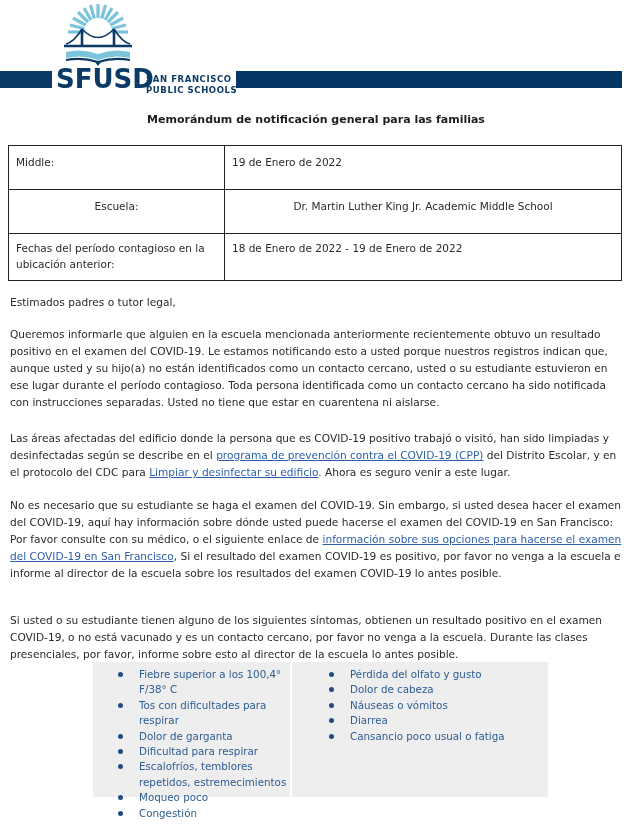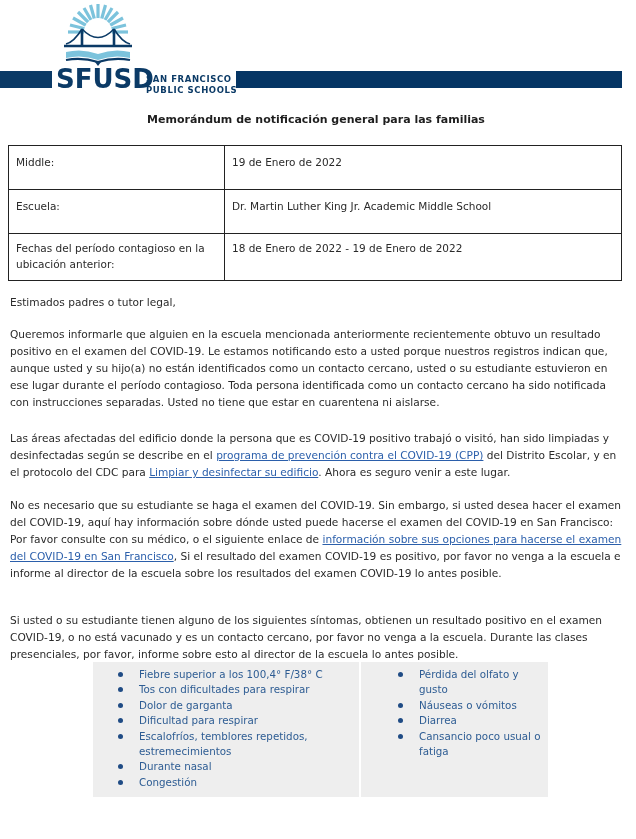--- a/index.html
+++ b/index.html
@@ -82,21 +82,21 @@
       color: #2a2a2a;
     }
     .info-table td {
       border: 1px solid #222;
       vertical-align: top;
       padding: 8px 7px;
       line-height: 16px;
     }
     .info-table td.lbl { width: 216px; }
     .info-table tr.r1 td { height: 44px; }
-    .info-table tr.r2 td { height: 44px; }
+    .info-table tr.r2 td { height: 44px; text-align: center; }
     .info-table tr.r3 td { height: 42px; padding-top: 6px; }
 
     
     .para {
       position: absolute;
       left: 10px;
       width: 616px;
       font-family: "DejaVu Sans", sans-serif;
       font-size: 10.6px;
       line-height: 17px;
@@ -116,21 +116,21 @@
       position: absolute;
       left: 93px; top: 662px;
       width: 455px; height: 135px;
       background: #eeeeee;
       display: flex;
     }
     .sym-col {
       flex: 1;
       padding-top: 5px;
     }
-    .sym-col.left { width: 268px; flex: none; border-right: 2px solid #ffffff; }
+    .sym-col.left { width: 199px; flex: none; border-right: 2px solid #ffffff; }
     .sym-col ul {
       list-style: none;
       font-family: "DejaVu Sans", sans-serif;
       font-size: 10.3px;
       line-height: 15.4px;
       color: #2d5c93;
     }
     .sym-col.left ul { padding-left: 25px; }
     .sym-col.right ul { padding-left: 37px; }
     .sym-col li {
@@ -230,27 +230,28 @@
 <p class="para p4">Si usted o su estudiante tienen alguno de los siguientes síntomas, obtienen un resultado positivo en el examen COVID-19, o no está vacunado y es un contacto cercano, por favor no venga a la escuela. Durante las clases presenciales, por favor,  informe sobre esto al director de la escuela lo antes posible.</p>
 
 <div class="symptom-box">
   <div class="sym-col left">
     <ul>
       <li><span class="bullet"></span><span>Fiebre superior a los 100,4° F/38° C</span></li>
       <li><span class="bullet"></span><span>Tos con dificultades para respirar</span></li>
       <li><span class="bullet"></span><span>Dolor de garganta</span></li>
       <li><span class="bullet"></span><span>Dificultad para respirar</span></li>
       <li><span class="bullet"></span><span>Escalofríos, temblores repetidos, estremecimientos</span></li>
-      <li><span class="bullet"></span><span>Durante nasal</span></li>
+      <li><span class="bullet"></span><span>Moqueo poco</span></li>
       <li><span class="bullet"></span><span>Congestión</span></li>
     </ul>
   </div>
   <div class="sym-col right">
     <ul>
       <li><span class="bullet"></span><span>Pérdida del olfato y gusto</span></li>
+      <li><span class="bullet"></span><span>Dolor de cabeza</span></li>
       <li><span class="bullet"></span><span>Náuseas o vómitos</span></li>
       <li><span class="bullet"></span><span>Diarrea</span></li>
       <li><span class="bullet"></span><span>Cansancio poco usual o fatiga</span></li>
     </ul>
   </div>
 </div>
 
 <p class="closing">Si usted tiene alguna pregunta o inquietud, comuníquese con el director de la escuela.</p>
 
 </body></html>

